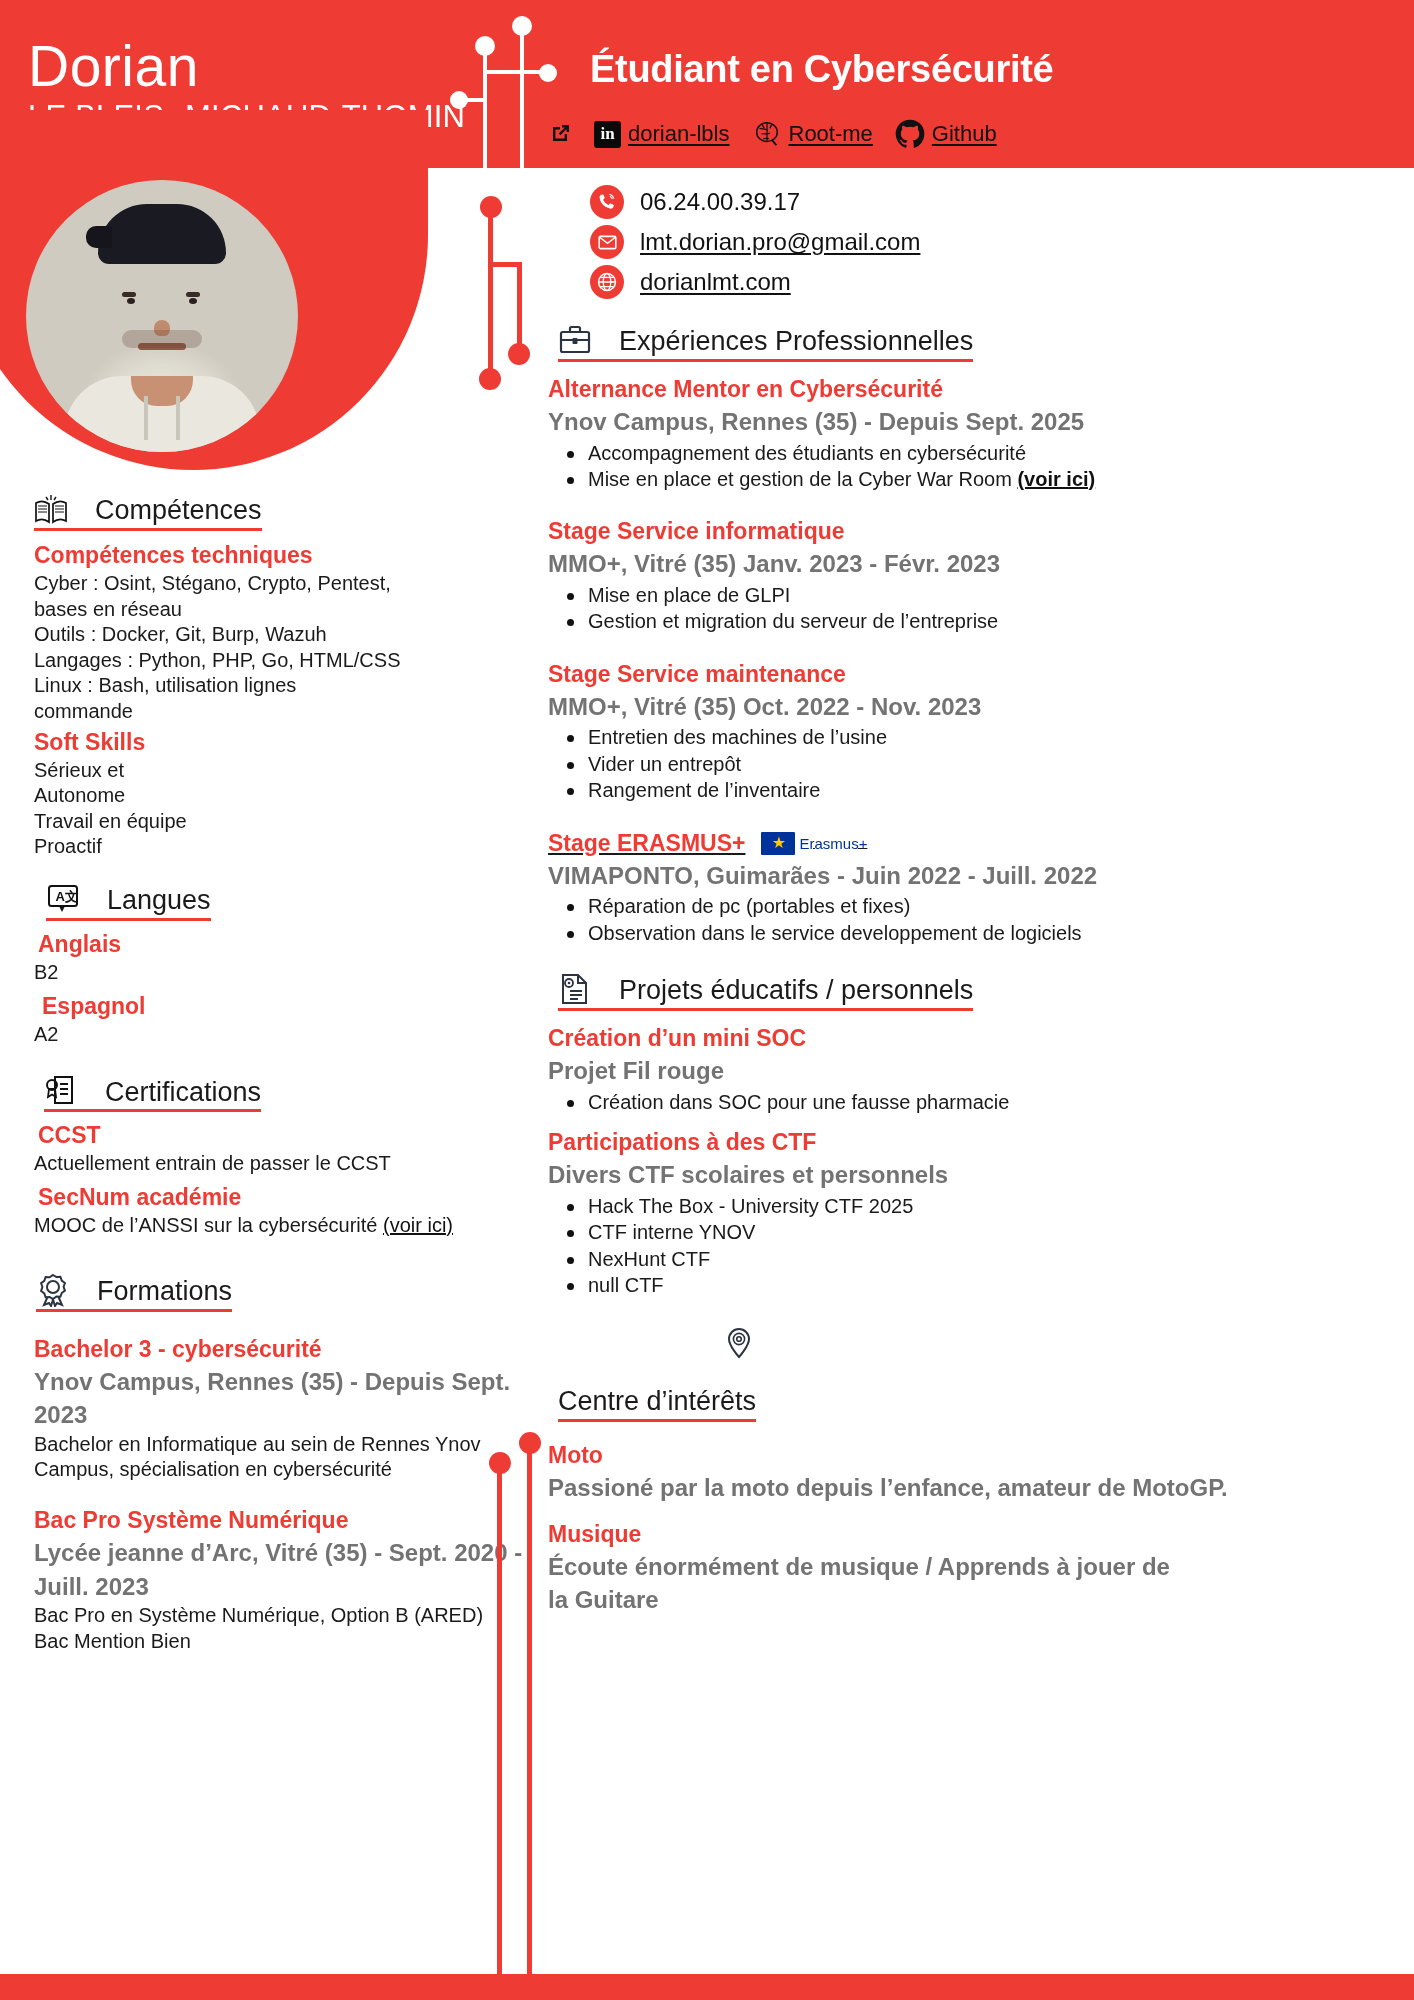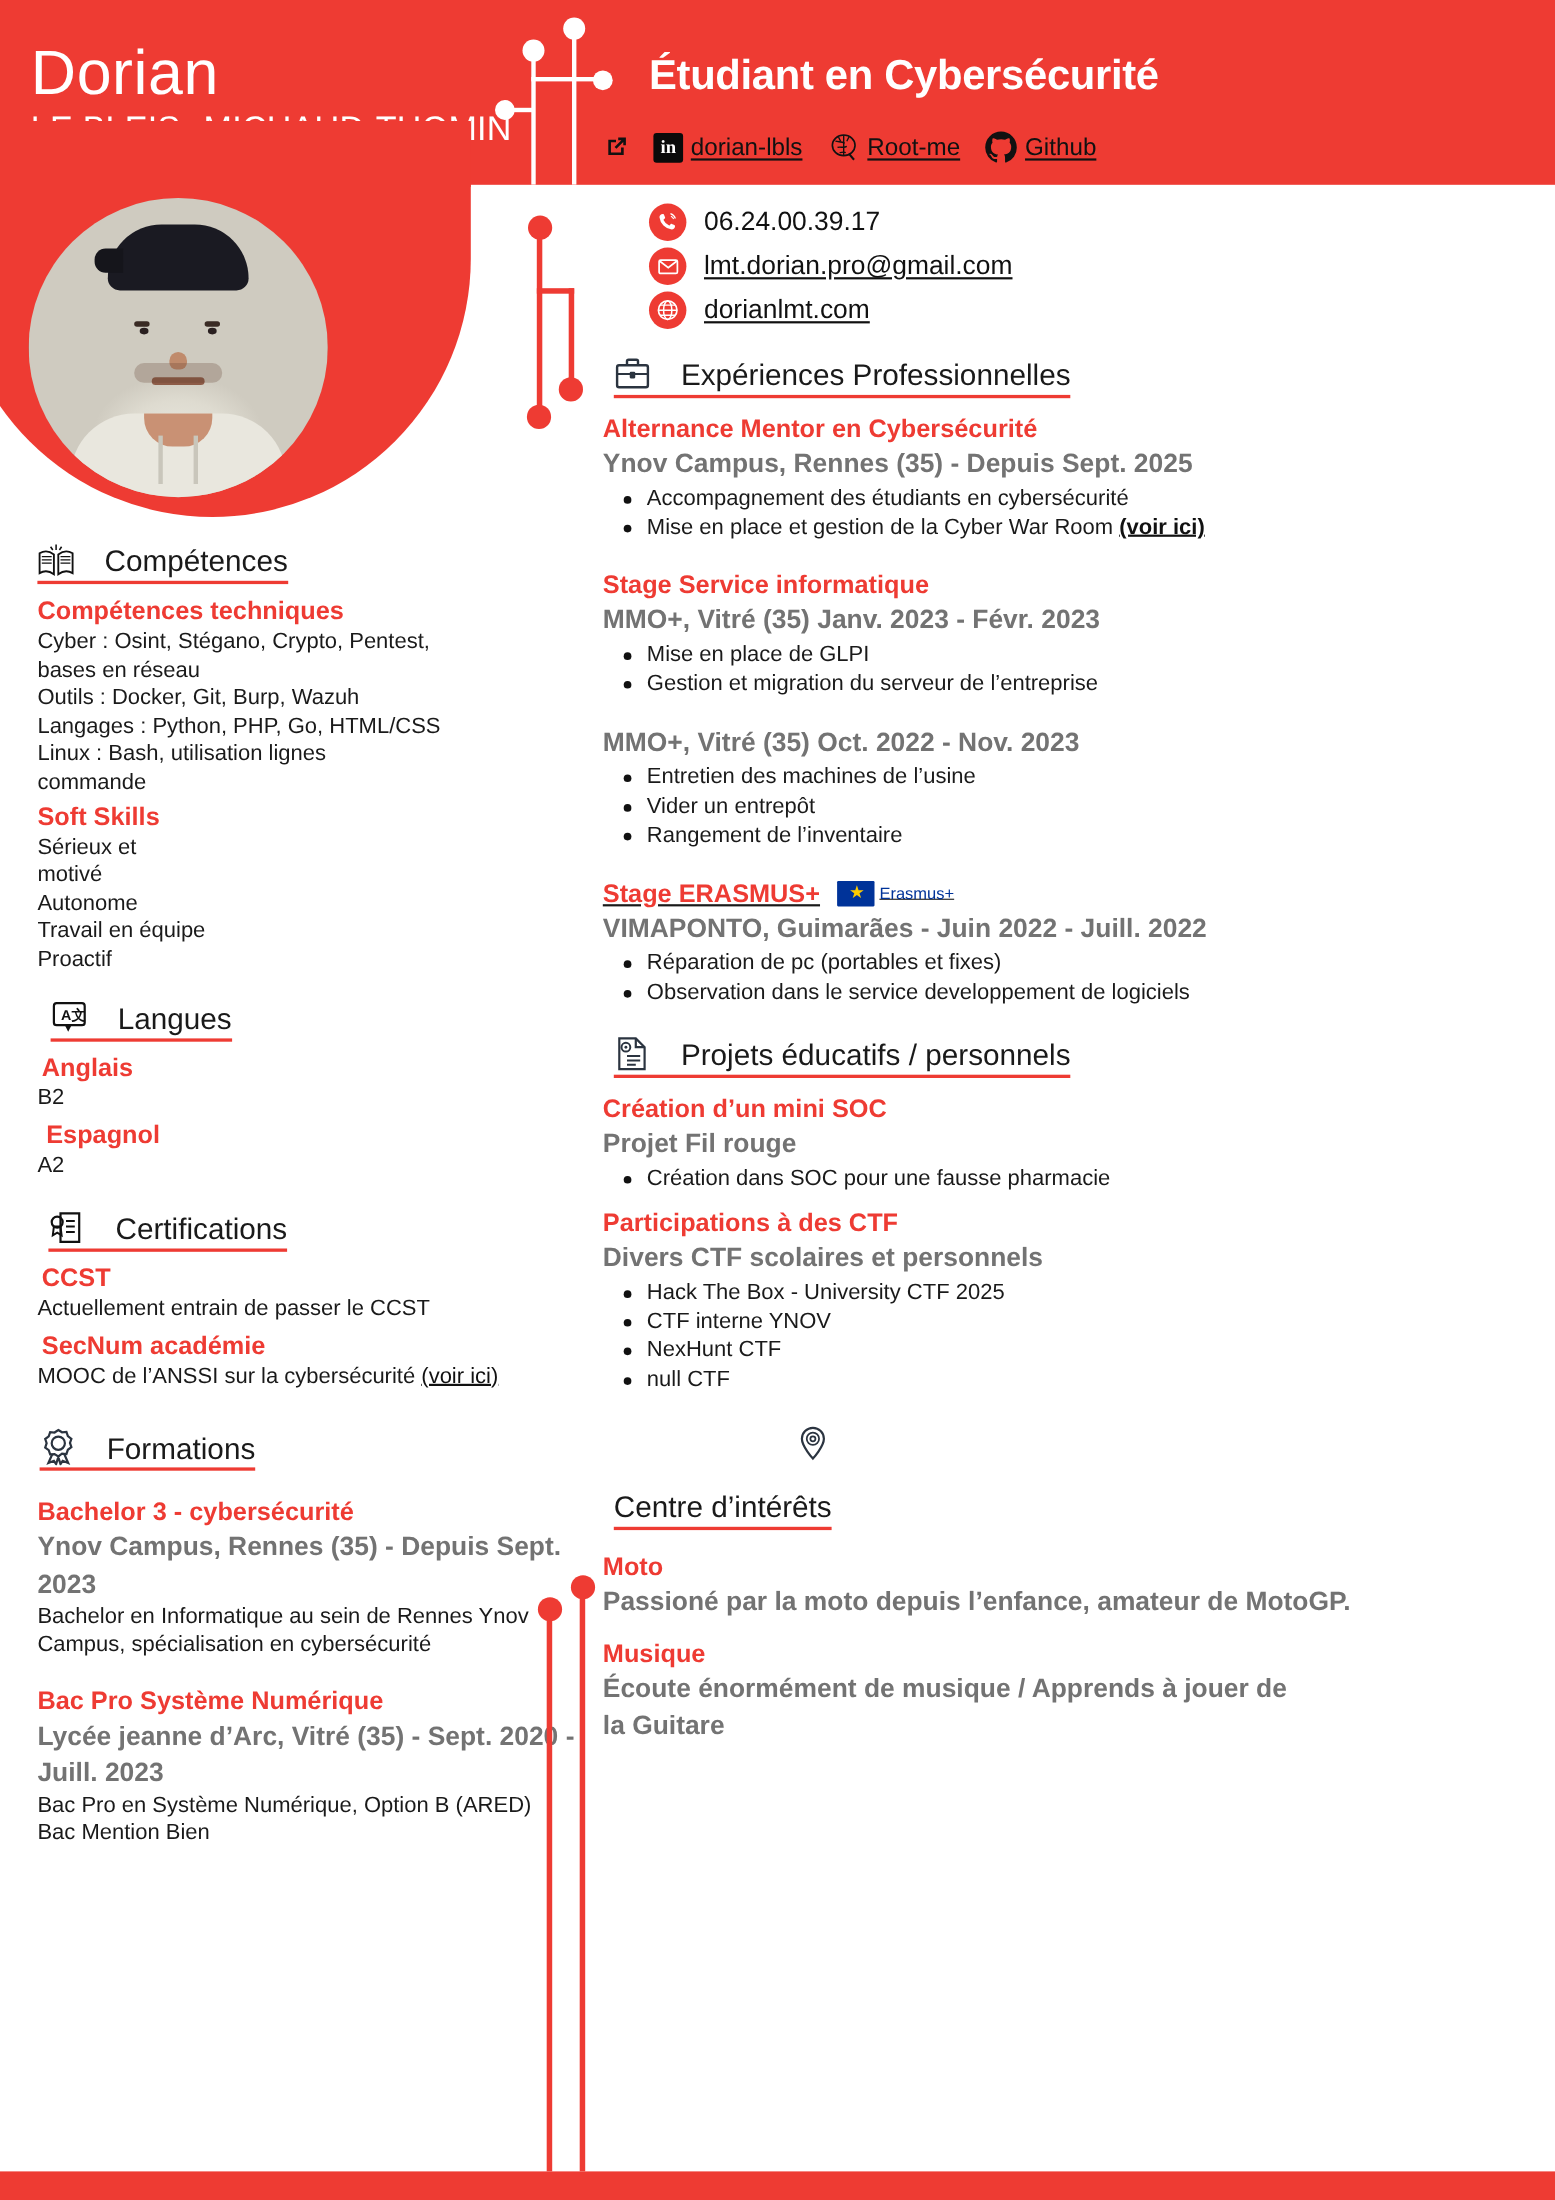--- a/index.html
+++ b/index.html
@@ -230,21 +230,20 @@
     <div style="margin-top:9px;">
       <div class="sub-red">Compétences techniques</div>
       <div class="body-txt">Cyber : Osint, Stégano, Crypto, Pentest,</div>
       <div class="body-txt">bases en réseau</div>
       <div class="body-txt">Outils : Docker, Git, Burp, Wazuh</div>
       <div class="body-txt">Langages : Python, PHP, Go, HTML/CSS</div>
       <div class="body-txt">Linux : Bash, utilisation lignes</div>
       <div class="body-txt">commande</div>
       <div class="sub-red" style="margin-top:2px;">Soft Skills</div>
       <div class="body-txt">Sérieux et</div>
-      <div class="body-txt">motivé</div>
       <div class="body-txt">Autonome</div>
       <div class="body-txt">Travail en équipe</div>
       <div class="body-txt">Proactif</div>
     </div>
   </div>
 
   <div class="sec" style="margin-top:22px;">
     <div class="sec-head" style="margin-left:12px;">
       <svg class="sec-icon" viewBox="0 0 34 34">
         <rect x="3" y="4" width="28" height="20" rx="2.5" fill="none" stroke="#111" stroke-width="2"></rect>
@@ -367,20 +366,21 @@
       <div class="sub-red">Stage Service informatique</div>
       <div class="sub-black">MMO+, Vitré (35) Janv. 2023 - Févr. 2023</div>
       <ul class="bul">
         <li>Mise en place de GLPI</li>
         <li>Gestion et migration du serveur de l’entreprise</li>
       </ul>
     </div>
 
     
     <div class="block" style="margin-top:24px;">
+      <div class="sub-red">Stage Service maintenance</div>
       <div class="sub-black">MMO+, Vitré (35) Oct. 2022 - Nov. 2023</div>
       <ul class="bul">
         <li>Entretien des machines  de l’usine</li>
         <li>Vider un entrepôt</li>
         <li>Rangement de l’inventaire</li>
       </ul>
     </div>
 
     
     <div class="block" style="margin-top:24px;">

